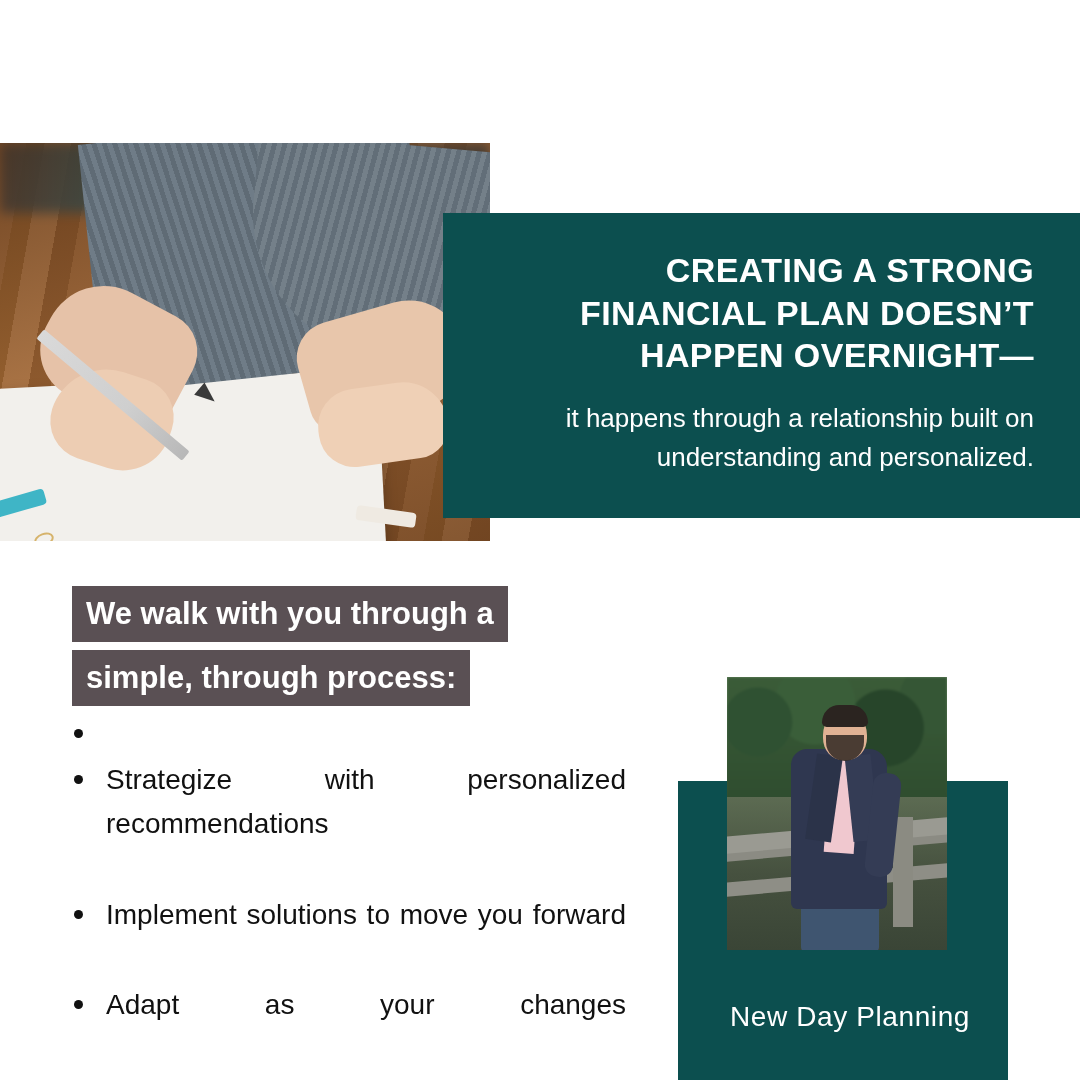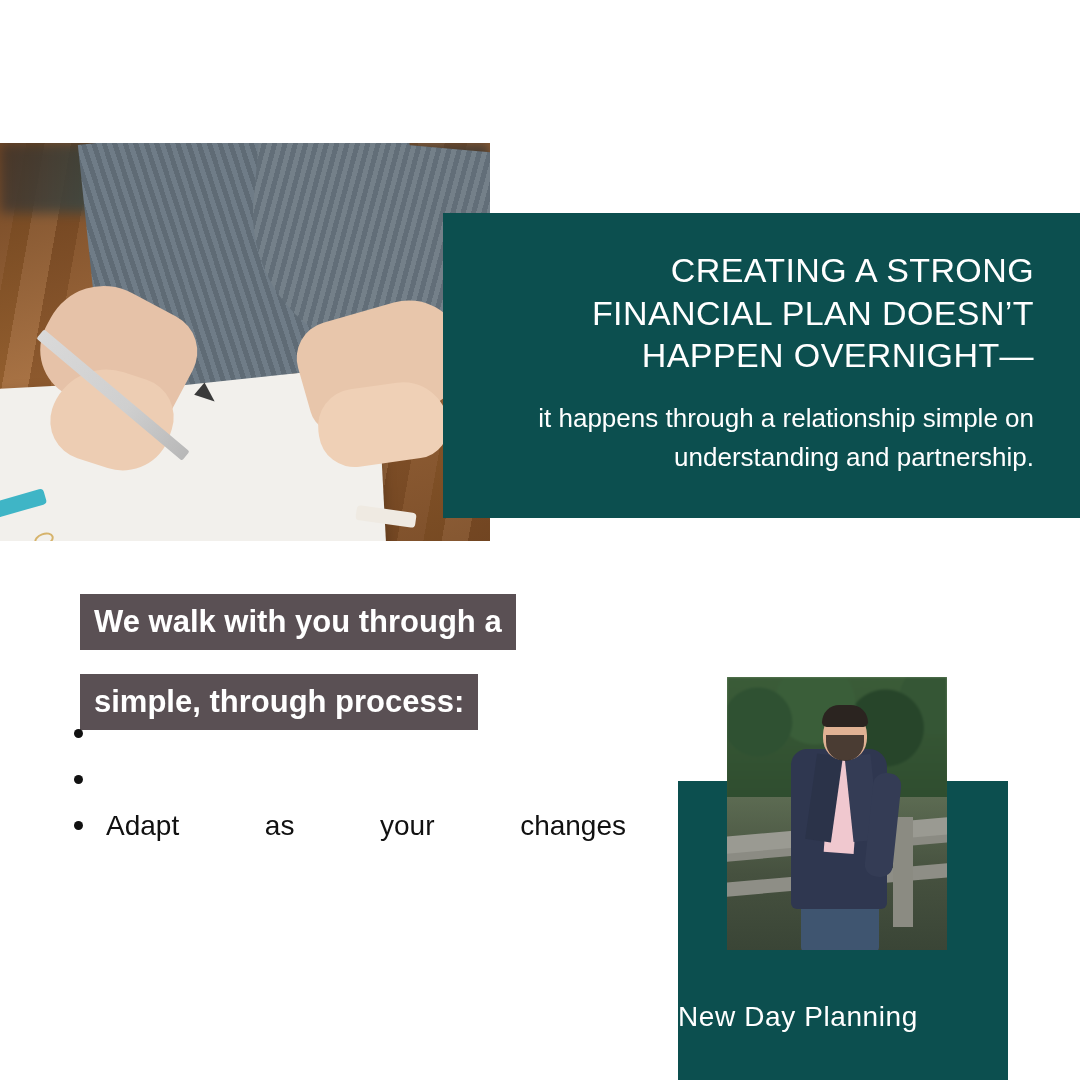--- a/index.html
+++ b/index.html
@@ -207,21 +207,21 @@
     width: 637px;
     height: 305px;
     background: #0c4f4f;
     box-sizing: border-box;
     padding: 36px 46px 0 46px;
     text-align: right;
   }
   .quote-head {
     color: #ffffff;
     font-size: 34px;
-    font-weight: normal;
+    font-weight: bold;
     letter-spacing: 0.4px;
     line-height: 1.25;
     margin: 0;
   }
   .quote-sub {
     color: #ffffff;
     font-size: 26px;
     font-weight: normal;
     line-height: 1.5;
     margin: 22px 0 0 0;
@@ -235,21 +235,21 @@
     width: 560px;
   }
   .headline-line {
     display: inline-block;
     background: #5a5054;
     color: #ffffff;
     font-size: 31px;
     font-weight: bold;
     line-height: 1.55;
     padding: 4px 14px 4px 14px;
-    margin: 12px;
+    margin: 4px;
     box-decoration-break: clone;
     -webkit-box-decoration-break: clone;
   }
 
   
   .bullets {
     position: absolute;
     left: 66px;
     top: 712px;
     width: 560px;
@@ -289,21 +289,21 @@
     top: 781px;
     width: 330px;
     height: 299px;
     background: #0c4f4f;
   }
   .brand-name {
     position: absolute;
     left: 678px;
     top: 1001px;
     width: 292px;
-    text-align: left;
+    text-align: right;
     color: #ffffff;
     font-size: 28px;
     letter-spacing: 0.6px;
   }
   .portrait {
     position: absolute;
     left: 727px;
     top: 677px;
     width: 220px;
     height: 273px;
@@ -449,34 +449,39 @@
     <div class="ps-hand-r"></div>
     <div class="ps-pencil"></div>
     <div class="ps-pencil-tip"></div>
     <div class="ps-ring"></div>
     <div class="ps-marker-blue"></div>
     <div class="ps-marker-white"></div>
   </div>
 
   <div class="quote-panel">
     <p class="quote-head">CREATING A STRONG FINANCIAL PLAN DOESN’T HAPPEN OVERNIGHT—</p>
-    <p class="quote-sub">it happens through a relationship simple on understanding and partnership.</p>
+    <p class="quote-sub">it happens through a relationship built on understanding and personalized.</p>
   </div>
 
   <div class="headline-wrap">
     <div><span class="headline-line">We walk with you through a</span></div>
     <div><span class="headline-line">simple, through process:</span></div>
   </div>
 
   <ul class="bullets">
     <li>
       <span class="dot"></span>
     </li>
     <li>
       <span class="dot"></span>
+      <span>Strategize with personalized recommendations</span>
+    </li>
+    <li>
+      <span class="dot"></span>
+      <span>Implement solutions to move you forward</span>
     </li>
     <li>
       <span class="dot"></span>
       <span>Adapt as your changes</span>
     </li>
   </ul>
 
   <div class="brand-block"></div>
 
   <div class="portrait">

